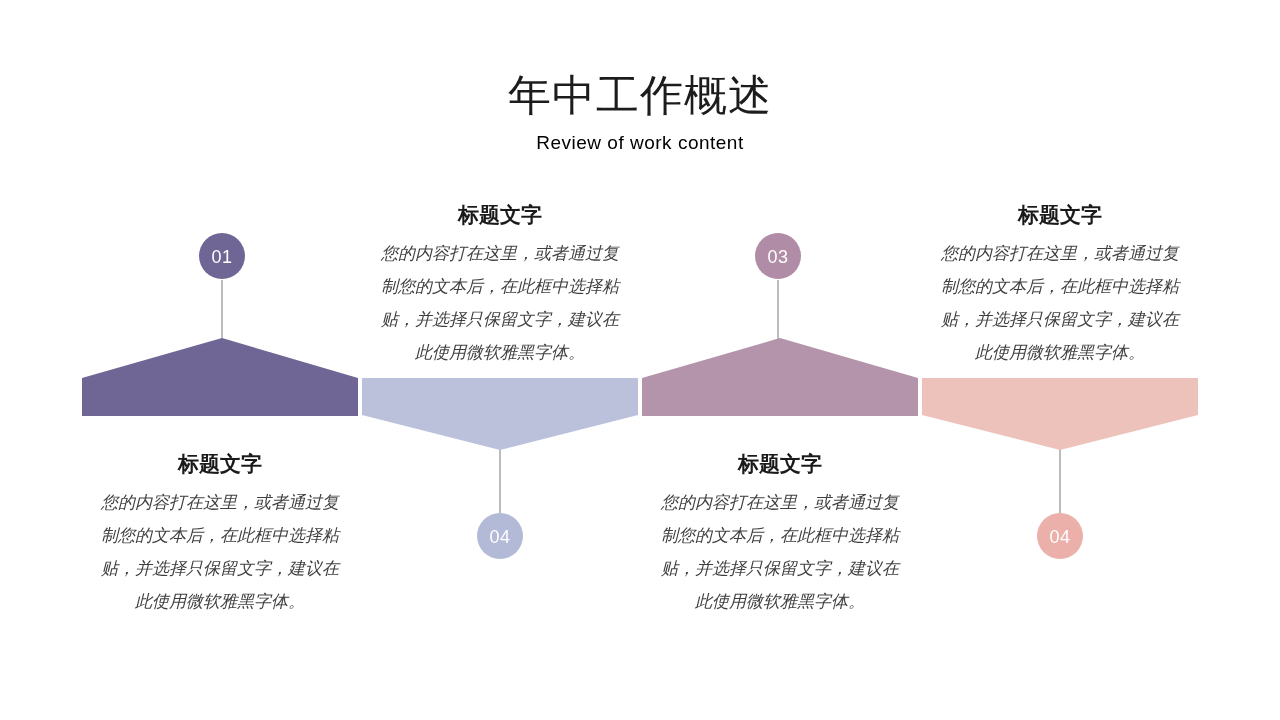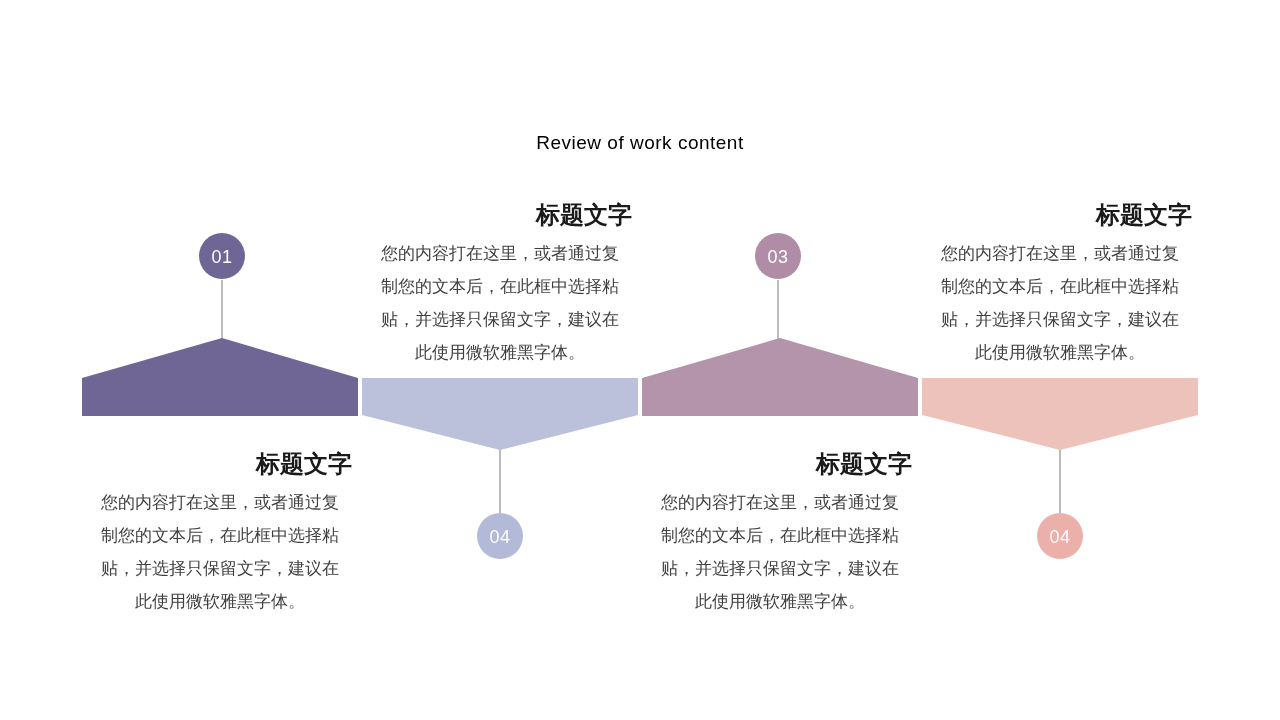--- a/index.html
+++ b/index.html
@@ -54,45 +54,46 @@
     fill: #ffffff;
     text-anchor: middle;
   }
   .text-block {
     position: absolute;
     width: 264px;
     text-align: center;
   }
   .text-block h3 {
     margin: 0 0 11px 0;
-    font-size: 24px;
+    font-size: 21px;
     line-height: 23px;
     font-weight: 700;
     color: #1a1a1a;
-    text-align: right;
   }
   .text-block p {
     margin: 0;
     font-size: 17px;
     line-height: 33px;
     color: #3f3f3f;
     white-space: pre-line;
+    font-style: italic;
   }
   .tb-top    { top: 203px; }
   .tb-bottom { top: 452px; }
   .tb-1 { left: 88px;  }
   .tb-2 { left: 368px; }
   .tb-3 { left: 648px; }
   .tb-4 { left: 928px; }
 </style>
 </head>
 <body>
 
 <div class="slide">
 
+  <h1 class="slide-title">年中工作概述</h1>
   <p class="slide-subtitle">Review of work content</p>
 
   <svg class="diagram-svg" width="1280" height="720" viewBox="0 0 1280 720">
 
     <line x1="222" y1="280" x2="222" y2="340" stroke-width="1.5" stroke="#a6a6a6"></line>
     <line x1="500" y1="449" x2="500" y2="513" stroke-width="1.5" stroke="#a6a6a6"></line>
     <line x1="778" y1="280" x2="778" y2="340" stroke-width="1.5" stroke="#a6a6a6"></line>
     <line x1="1060" y1="449" x2="1060" y2="513" stroke-width="1.5" stroke="#a6a6a6"></line>
 
     <polygon points="82,378 222,338 358,378 358,416 82,416" fill="#6f6695"></polygon>

